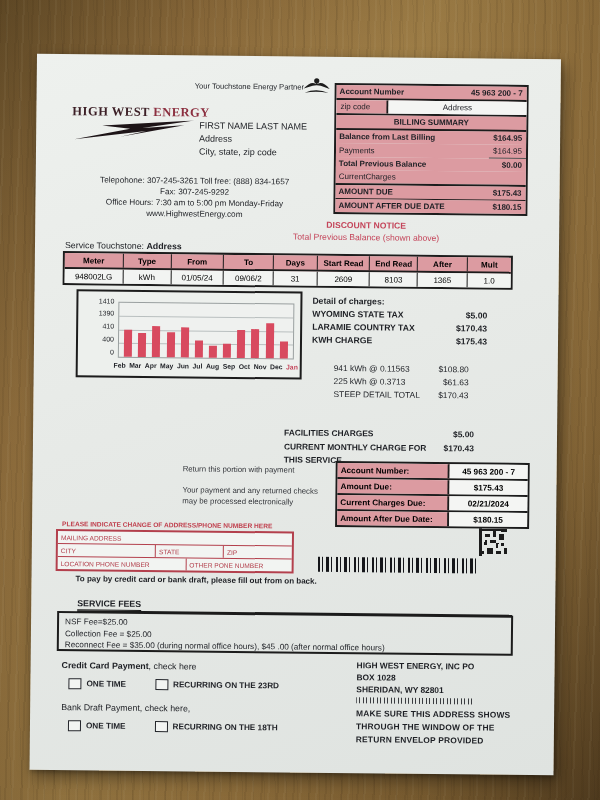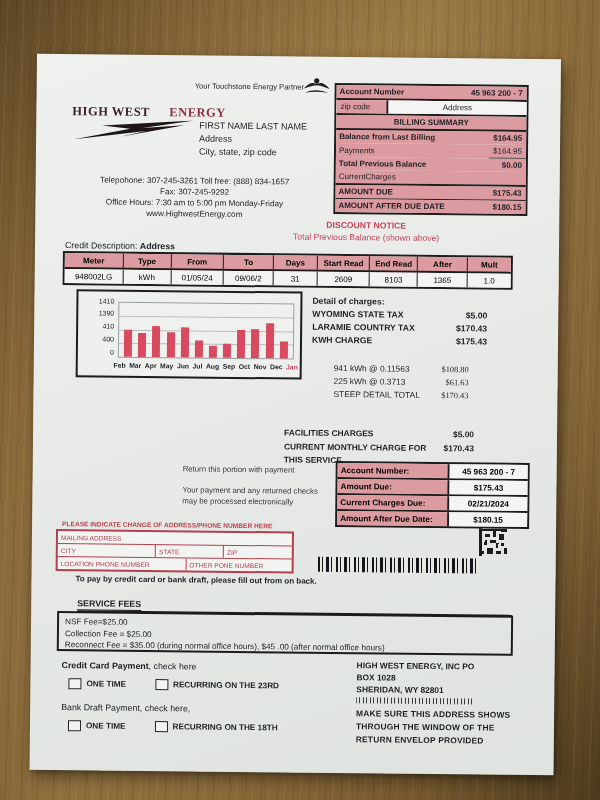--- a/index.html
+++ b/index.html
@@ -34,21 +34,21 @@
   .ziprow { display:flex; border-bottom:2px solid #1c1c1c; background:#fff; }
   .ziprow .zc { background:#dc9ba1; padding:2px 4px; border-right:2px solid #1c1c1c; width:52px; }
   .ziprow .ad { flex:1; text-align:center; padding:2px 0; background:#f4f5f3; }
   .softrow { border-bottom:none; }
   .due-block { border-top:2px solid #1c1c1c; }
   .uline { border-bottom:1px solid #555; }
 
   
   .hwe-logo { left:36px; top:50px; width:130px; }
   .hwe-text { font-family:"Liberation Serif", serif; font-weight:bold; font-size:12.5px; letter-spacing:0.5px; color:#3c1f26; white-space:nowrap; }
-  .hwe-text .en { color:#8c3040;margin-left:16px; }
+  .hwe-text .en { color:#8c3040; }
 
   
   .meter-table { left:28px; top:197px; width:450px; border:2px solid #1c1c1c; font-size:8px; }
   .mt-row { display:flex; }
   .mt-row.hd { background:#dc9ba1; font-weight:bold; border-bottom:2px solid #1c1c1c; }
   .mt-row.vals { background:#f2f4f2; }
   .mt-cell { border-right:1px solid #1c1c1c; text-align:center; padding:2.5px 0; }
   .mt-cell:last-child { border-right:none; }
   .c0{width:13.2%}.c1{width:10.7%}.c2{width:11.8%}.c3{width:11.2%}.c4{width:9.8%}.c5{width:11.8%}.c6{width:10.7%}.c7{width:11.2%}.c8{width:9.6%}
 
@@ -63,21 +63,21 @@
   .bar { width:8px; background:#d84a5f; }
   .yticks { position:absolute; left:6px; top:6px; width:32px; height:62px; font-size:7px; text-align:right; color:#23252a; }
   .yticks span { position:absolute; right:2px; }
   .months { position:absolute; left:34px; top:70px; width:188px; display:flex; justify-content:space-around; font-size:6.8px; color:#23252a; font-weight:bold; }
   .months span:last-child { color:#c4455a; }
 
   
   .kv { display:flex; justify-content:space-between; }
   .charges { left:278px; top:238px; width:175px; font-size:8.6px; font-weight:bold; color:#1d1f24; line-height:13px; }
   .breakdown { left:300px; top:305px; width:135px; font-size:8.4px; color:#23252a; line-height:13px; }
-  .breakdown .kv .v { text-align:center;font-family:Liberation Serif, serif; }
+  .breakdown .kv .v { text-align:center; }
   .facilities { left:251px; top:370px; width:190px; font-size:8.4px; font-weight:bold; color:#1d1f24; line-height:13.5px; }
 
   
   .stub-notes { left:150px; top:408px; width:180px; font-size:7.8px; color:#33353a; line-height:11px; }
   .stubbox { left:303px; top:404px; width:194px; border:2px solid #1c1c1c; font-size:8.2px; }
   .stubrow { display:flex; border-bottom:2px solid #1c1c1c; }
   .stubrow:last-child { border-bottom:none; }
   .stubrow .sl { background:#dc9ba1; font-weight:bold; width:112px; padding:2.5px 3px; border-right:2px solid #1c1c1c; }
   .stubrow .sv { flex:1; text-align:center; font-weight:bold; padding:2.5px 0; background:#f4f5f3; }
 
@@ -174,21 +174,21 @@
     <div>Office Hours: 7:30 am to 5:00 pm Monday-Friday</div>
     <div>www.HighwestEnergy.com</div>
   </div>
 
   <div class="abs red" style="left:206px; top:162px; width:250px; text-align:center; font-size:8.6px; line-height:12px;">
     <div class="b">DISCOUNT NOTICE</div>
     <div>Total Previous Balance (shown above)</div>
   </div>
 
   <div class="abs" style="left:30px; top:186px; font-size:8.8px; color:#23252a;">
-    <span>Credit Description:</span>
+    <span>Service Touchstone:</span>
     <span class="b">Address</span>
   </div>
 
   <div class="abs meter-table">
     <div class="mt-row hd">
       <div class="mt-cell c0">Meter</div>
       <div class="mt-cell c1">Type</div>
       <div class="mt-cell c2">From</div>
       <div class="mt-cell c3">To</div>
       <div class="mt-cell c4">Days</div>

